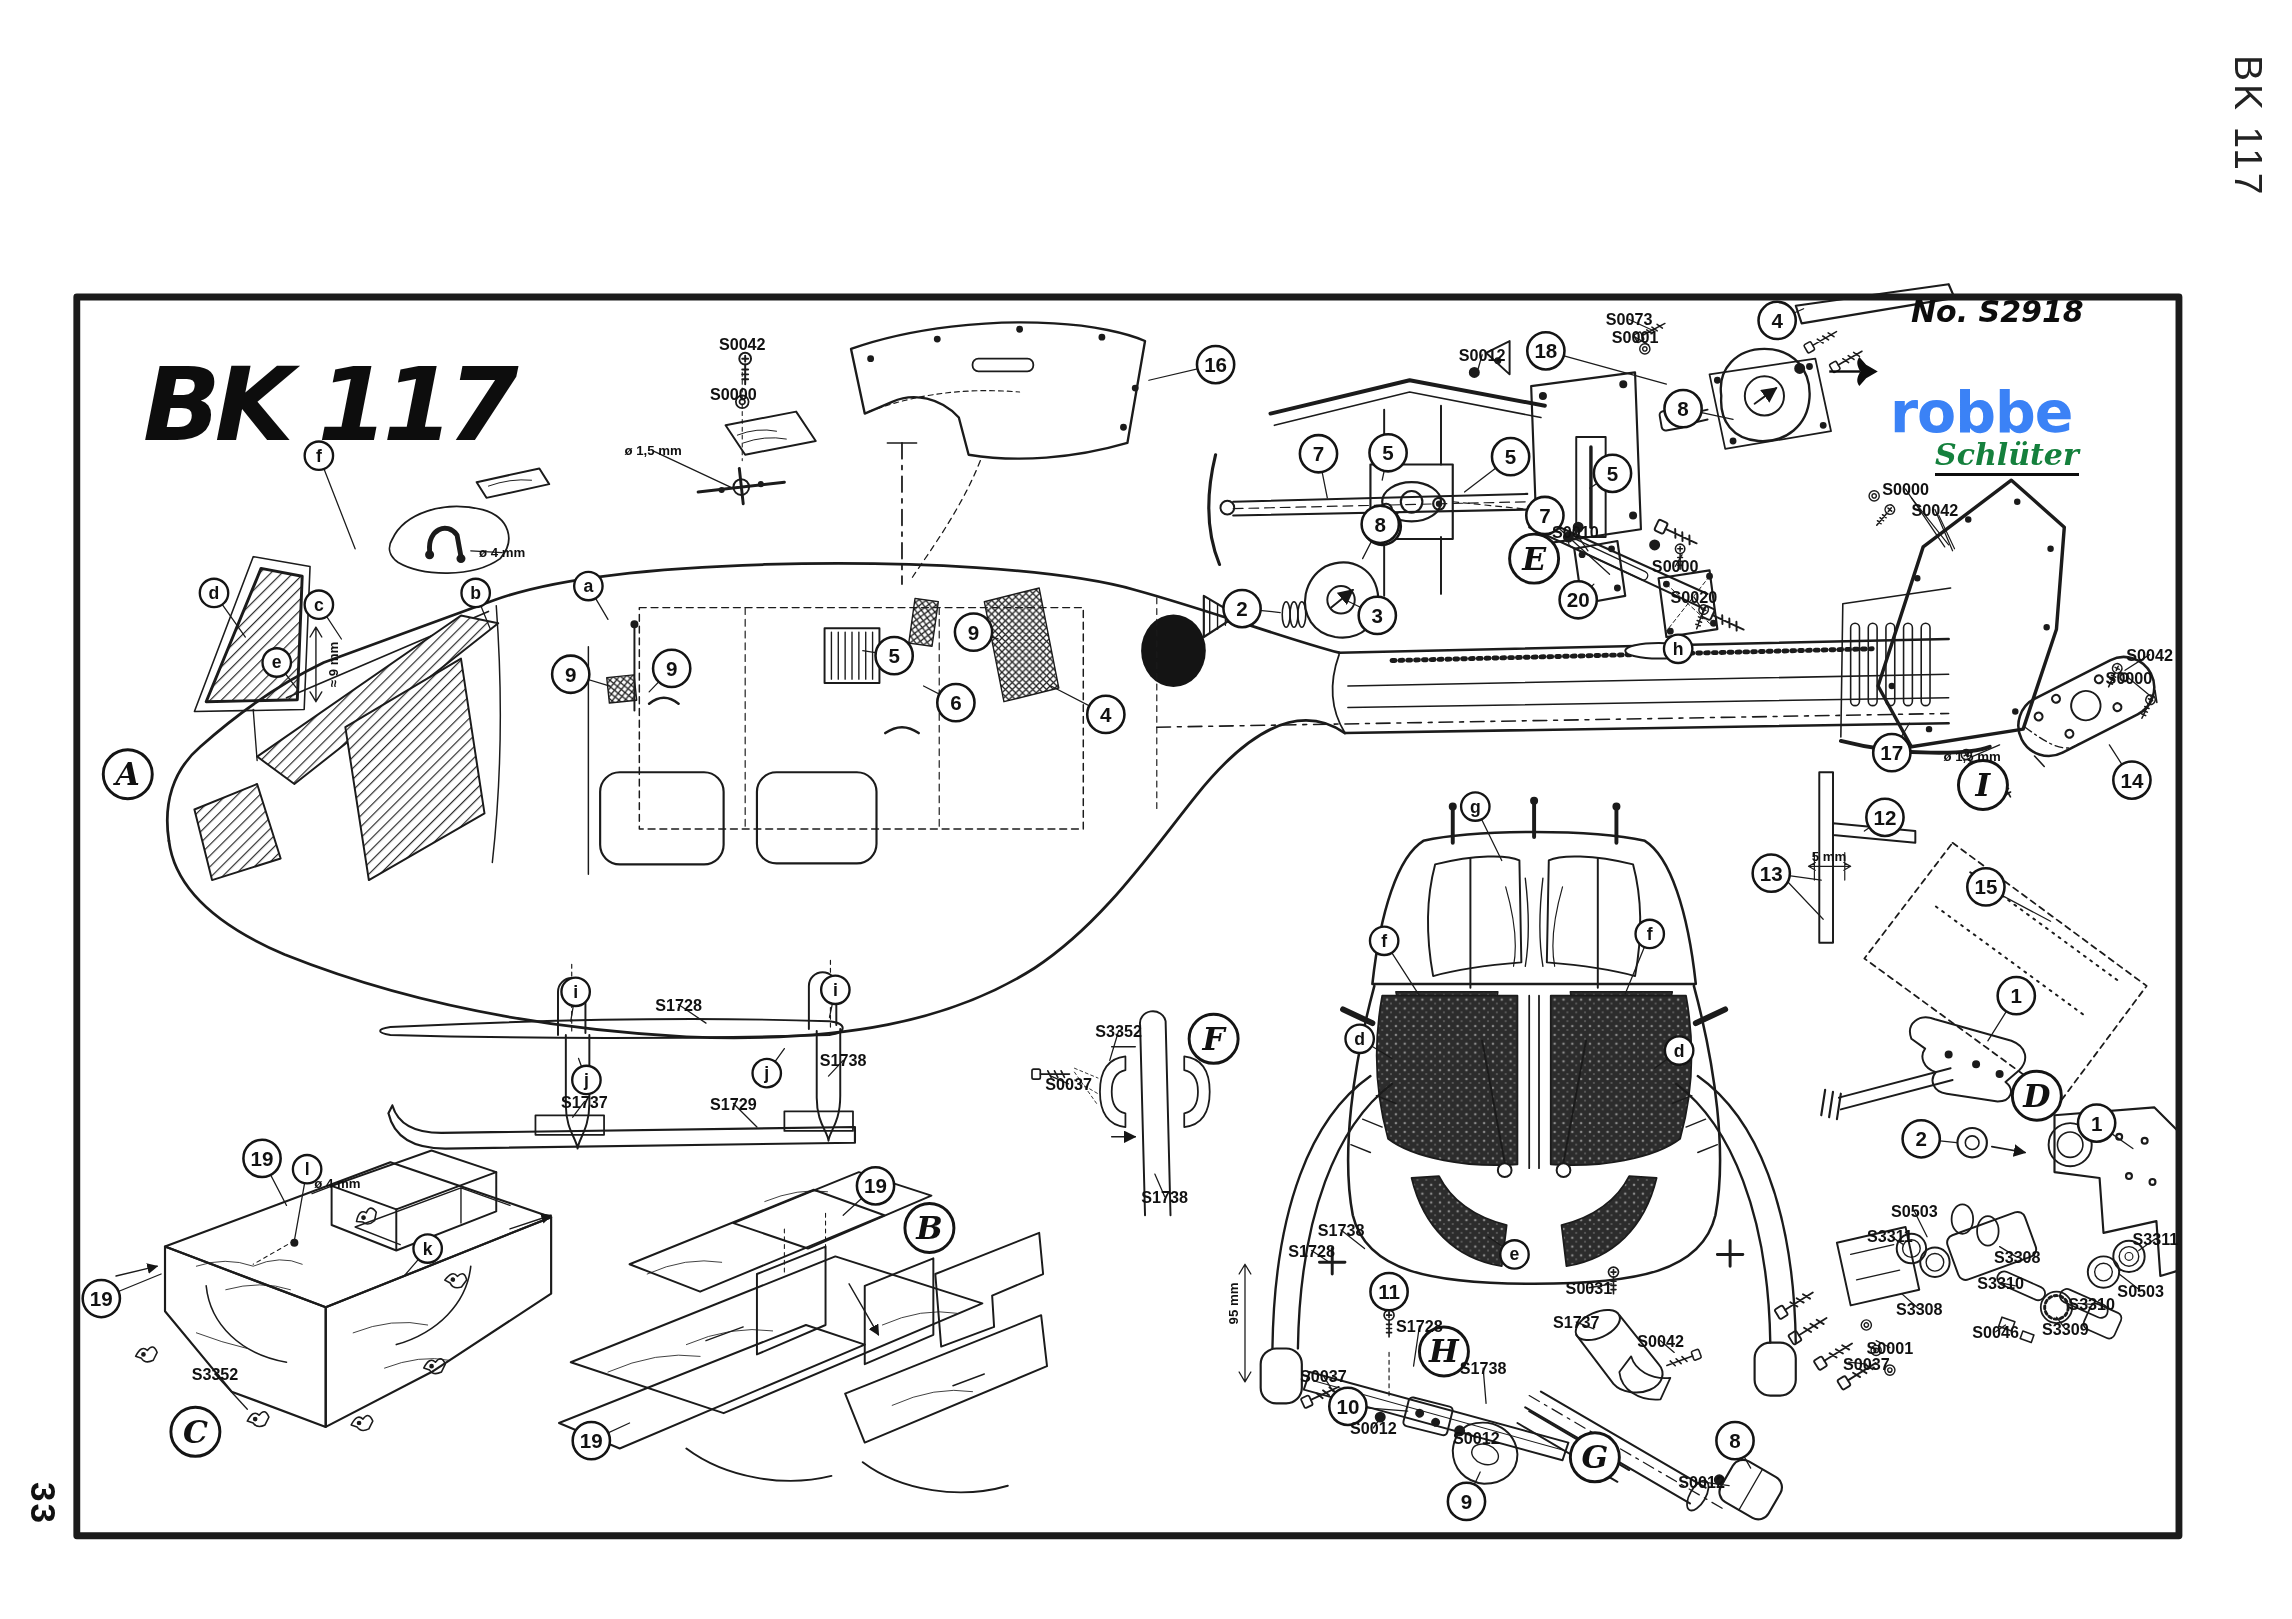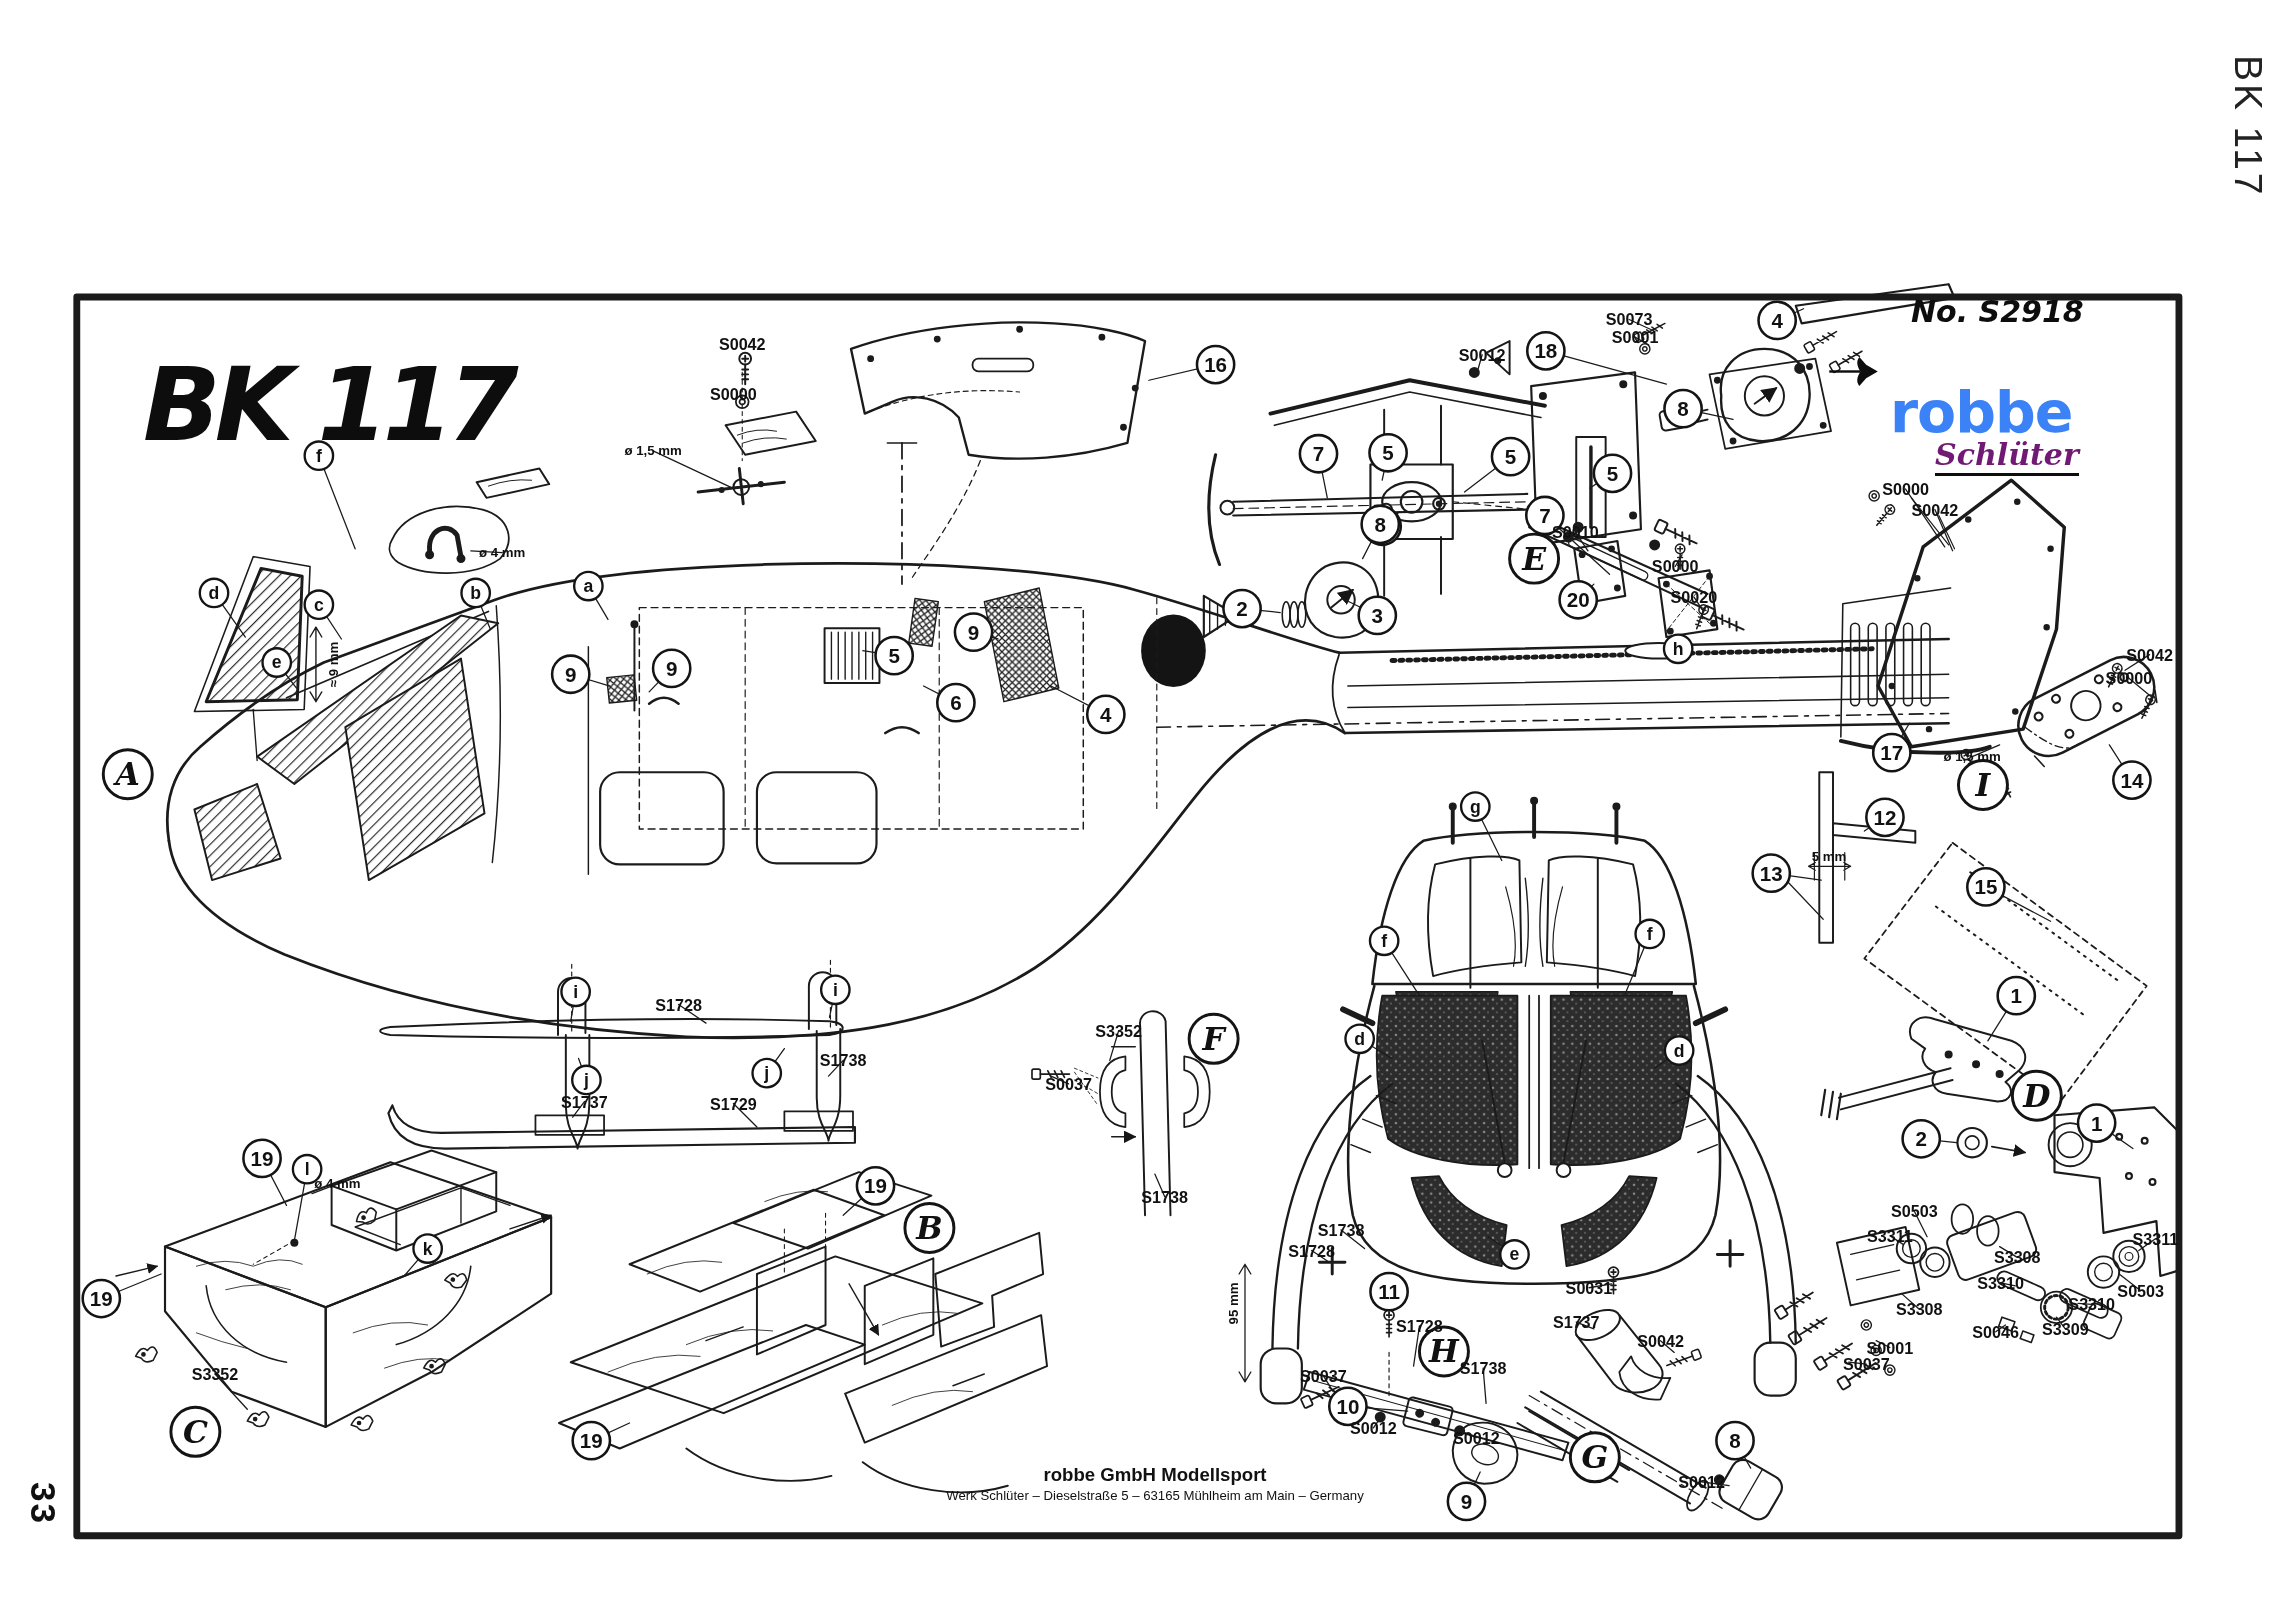--- a/index.html
+++ b/index.html
@@ -6,21 +6,21 @@
   .page{position:relative;width:2293px;height:1619px;background:#fff;overflow:hidden;
         font-family:"Liberation Sans",sans-serif;color:#111;}
   svg.art{position:absolute;left:0;top:0;width:2293px;height:1619px;}
   .title{position:absolute;left:143px;top:345px;font:italic 900 102px "DejaVu Sans",sans-serif;
          letter-spacing:-5.9px;color:#0d0d0d;white-space:nowrap;}
   .doc-no{position:absolute;left:1911px;top:294px;font:italic 800 30px "DejaVu Sans",sans-serif;
           letter-spacing:0;color:#0d0d0d;text-align:center;}
   .brand{position:absolute;left:1890px;top:339px;}
   .brand-main{font:800 57px "DejaVu Sans",sans-serif;letter-spacing:-1px;color:#3b82f6;line-height:1;margin-top:45px;}
   .brand-sub{font:italic 700 30px "DejaVu Serif",serif;margin-left:45px;margin-top:-3.9px;
-             border-bottom:3.9px solid #0d0d0d;padding-bottom:1px;width:max-content;color:#701a75;}
+             border-bottom:3.9px solid #0d0d0d;padding-bottom:1px;width:max-content;color:#15803d;}
   .brand-icon{position:absolute;left:-63px;top:15.7px;}
   .vtitle{position:absolute;left:2270px;top:55px;font:400 39px "Liberation Sans",sans-serif;
           letter-spacing:2.9px;color:#222;transform:rotate(90deg);transform-origin:0 0;white-space:nowrap;}
   .pagenum{position:absolute;left:63px;top:1482px;font:800 35px "Liberation Sans",sans-serif;
            transform:rotate(90deg);transform-origin:0 0;letter-spacing:2px;}
   .footer{position:absolute;left:861px;top:1464px;width:588px;text-align:center;}
   .footer .f1{font:700 18.6px "Liberation Sans",sans-serif;}
   .footer .f2{font:400 13.2px "Liberation Sans",sans-serif;margin-top:2px;}
   
   text{fill:#111;stroke:none;}
@@ -747,19 +747,15 @@
       <path d="M34,17 C30,10 30,6 33,2 L40,10 L52,17 L40,24 L33,32 C30,28 30,24 34,17 Z" fill="#0d0d0d"></path>
     </svg>
   </div>
   <div class="brand-main">robbe</div>
   <div class="brand-sub">Schlüter</div>
 </div>
 
 <div class="vtitle">BK 117</div>
 <div class="pagenum">33</div>
 
-<div class="footer">
-  <div class="f1">robbe GmbH Modellsport</div>
-  <div class="f2">Werk Schlüter – Dieselstraße 5 – 63165 Mühlheim am Main – Germany</div>
+
 </div>
 
-</div>
-
 
 </body></html>

